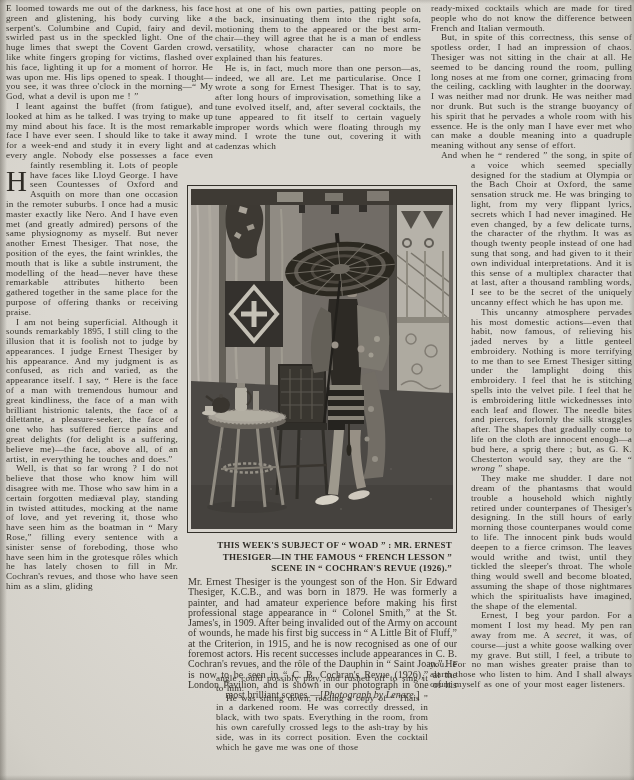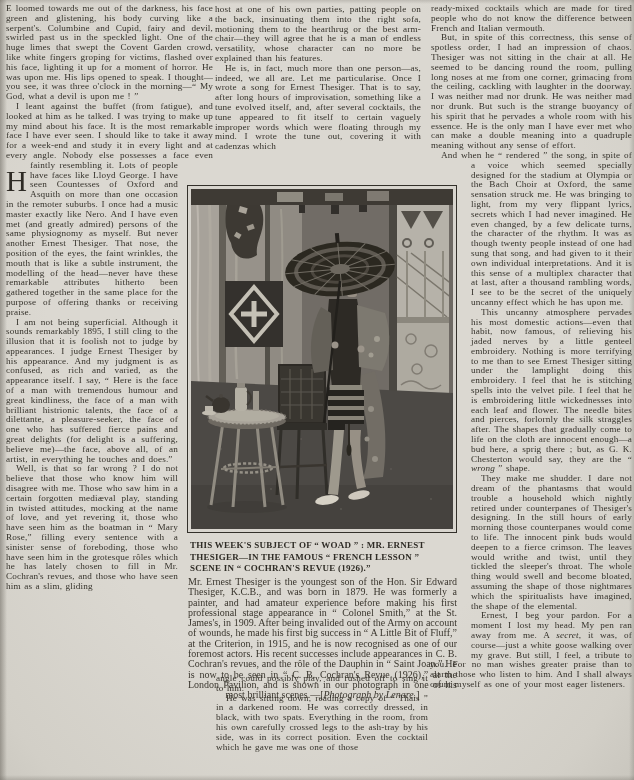--- a/index.html
+++ b/index.html
@@ -23,42 +23,42 @@
   .sp-a{float:right;width:4px;height:164px;}
   .sp-b{float:right;clear:right;width:39px;height:515px;}
   .sp-c{float:left;width:1px;height:164px;}
   .sp-d{float:left;clear:left;width:41px;height:490px;}
   .dropcap{float:left;font-size:29px;line-height:24px;padding:1px 3px 0 0;color:#2e2b25;}
 
   #photo-frame{position:absolute;left:187px;top:185px;width:270px;height:348px;margin:0;
     box-sizing:border-box;border:1px solid #33302a;padding:3px;background:#d8d5ce;}
   #photo-frame svg{display:block;width:262px;height:340px;}
 
-  #caption-title{position:absolute;left:190px;top:540px;width:262px;text-align:left;
+  #caption-title{position:absolute;left:190px;top:540px;width:262px;text-align:right;
     font-weight:bold;font-size:9px;line-height:11.6px;color:#2f2c26;letter-spacing:.25px;}
   #caption-body{position:absolute;left:188px;top:577px;width:269px;text-align:justify;
     text-align-last:center;-moz-text-align-last:center;font-size:10px;line-height:10.3px;color:#3a362e;}
   #caption-body em{font-style:italic;}
 </style>
 </head>
 <body>
 
 <div id="canvas">
 
   <div id="col-left" class="col">
     <div class="sp-a"></div>
     <div class="sp-b"></div>
     <p class="cont"><span class="dropcap">H</span><span>E loomed towards me out of the darkness, his face green and glistening, his body curving like a serpent's. Columbine and Cupid, fairy and devil, swirled past us in the speckled light. One of the huge limes that swept the Covent Garden crowd, like white fingers groping for victims, flashed over his face, lighting it up for a moment of horror. He was upon me. His lips opened to speak. I thought—you see, it was three o'clock in the morning—“ My God, what a devil is upon me ! ”</span></p>
     <p>I leant against the buffet (from fatigue), and looked at him as he talked. I was trying to make up my mind about his face. It is the most remarkable face I have ever seen. I should like to take it away for a week-end and study it in every light and at every angle. Nobody else possesses a face even faintly resembling it. Lots of people have faces like Lloyd George. I have seen Countesses of Oxford and Asquith on more than one occasion in the remoter suburbs. I once had a music master exactly like Nero. And I have even met (and greatly admired) persons of the same physiognomy as myself. But never another Ernest Thesiger. That nose, the position of the eyes, the faint wrinkles, the mouth that is like a subtle instrument, the modelling of the head—never have these remarkable attributes hitherto been gathered together in the same place for the purpose of offering thanks or receiving praise.</p>
     <p>I am not being superficial. Although it sounds remarkably 1895, I still cling to the illusion that it is foolish not to judge by appearances. I judge Ernest Thesiger by his appearance. And my judgment is as confused, as rich and varied, as the appearance itself. I say, “ Here is the face of a man with tremendous humour and great kindliness, the face of a man with brilliant histrionic talents, the face of a dilettante, a pleasure-seeker, the face of one who has suffered fierce pains and great delights (for delight is a suffering, believe me)—the face, above all, of an artist, in everything he touches and does.”</p>
     <p>Well, is that so far wrong ? I do not believe that those who know him will disagree with me. Those who saw him in a certain forgotten mediæval play, standing in twisted attitudes, mocking at the name of love, and yet revering it, those who have seen him as the boatman in “ Mary Rose,” filling every sentence with a sinister sense of foreboding, those who have seen him in the grotesque rôles which he has lately chosen to fill in Mr. Cochran's revues, and those who have seen him as a slim, gliding</p>
   </div>
 
   <div id="col-mid-top" class="col">
-    <p class="cont">host at one of his own parties, patting people on the back, insinuating them into the right sofa, motioning them to the hearthrug or the best arm-chair—they will agree that he is a man of endless versatility, whose character can no more be explained than his features.</p>
+    <p class="cont">host at one of his own parties, patting people on the back, insinuating them into the right sofa, motioning them to the appeared or the best arm-chair—they will agree that he is a man of endless versatility, whose character can no more be explained than his features.</p>
     <p>He is, in fact, much more than one person—as, indeed, we all are. Let me particularise. Once I wrote a song for Ernest Thesiger. That is to say, after long hours of improvisation, something like a tune evolved itself, and, after several cocktails, the tune appeared to fit itself to certain vaguely improper words which were floating through my mind. I wrote the tune out, covering it with cadenzas which</p>
   </div>
 
   <figure id="photo-frame">
     <svg viewBox="0 0 262 340" xmlns="http://www.w3.org/2000/svg">
 
       <g>
         <rect x="0" y="0" width="262" height="340" fill="#8b877f"></rect>
         <rect x="111" y="0" width="90" height="205" fill="#6e6962"></rect>
         <rect x="0" y="0" width="30" height="236" fill="#a7a299"></rect>

